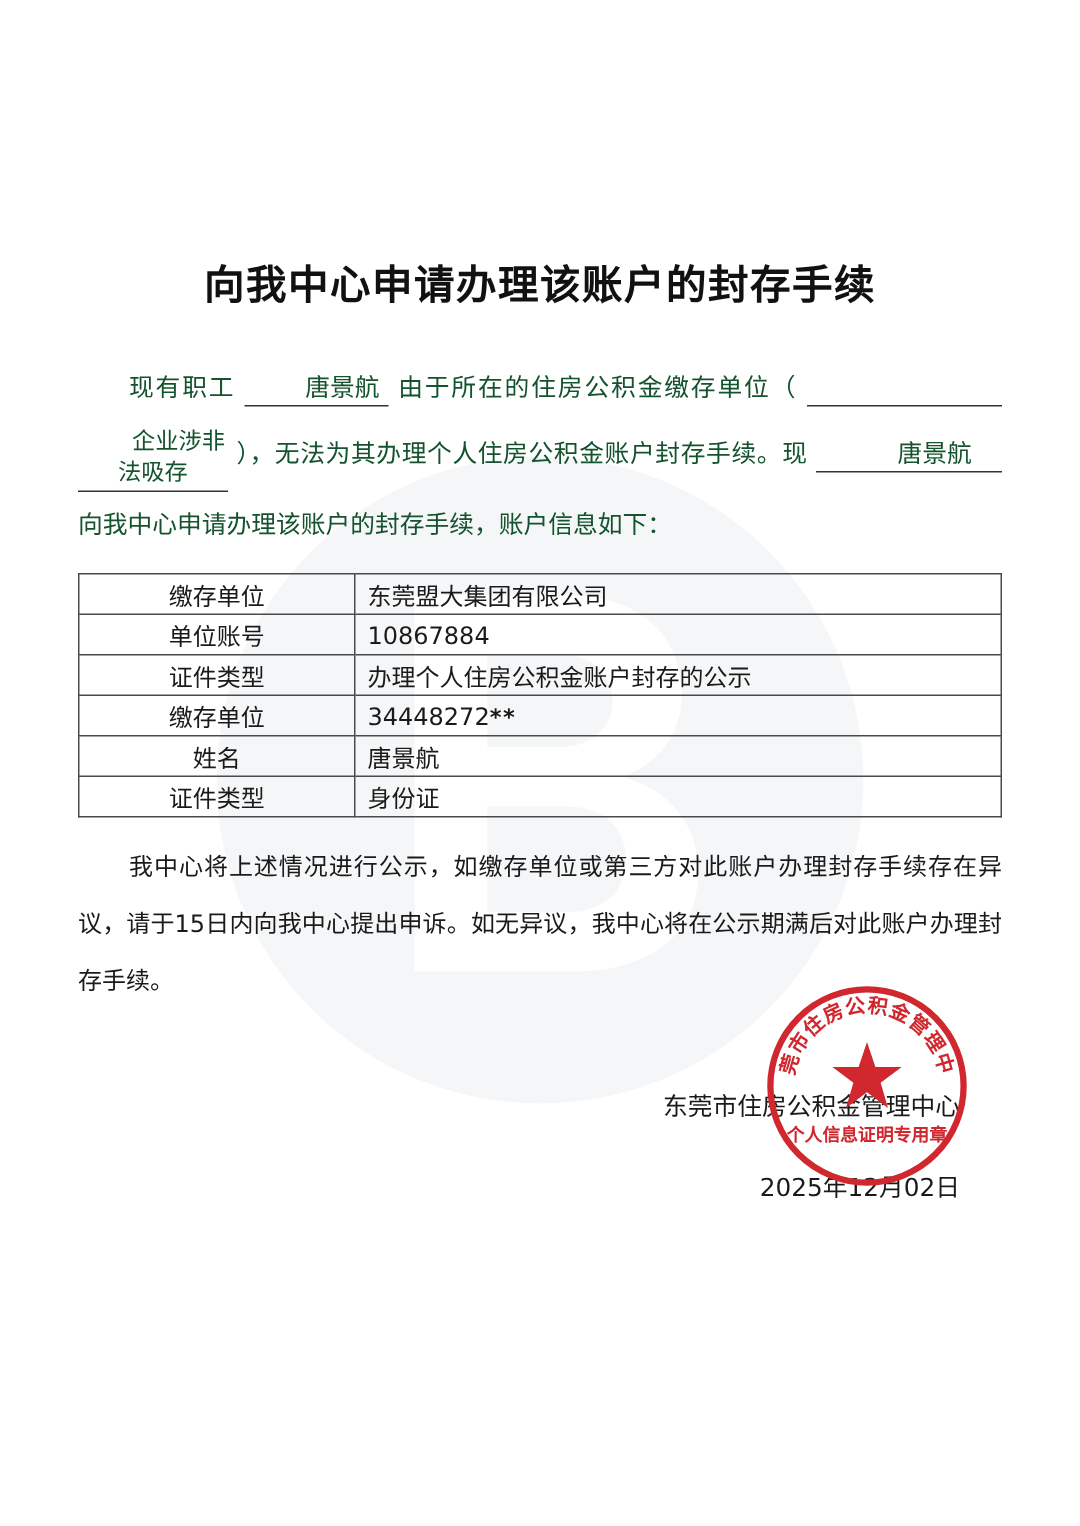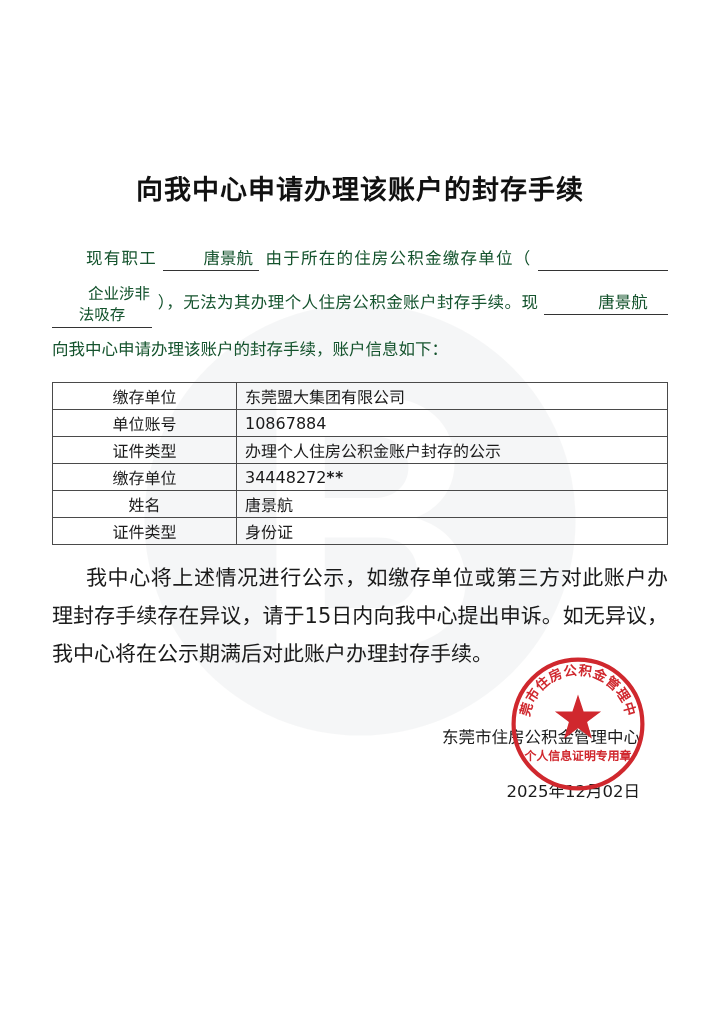--- a/index.html
+++ b/index.html
@@ -113,21 +113,21 @@
   .mask {
     font-family: "DejaVu Sans", sans-serif;
     font-weight: bold;
     letter-spacing: 1px;
     font-size: 15px;
   }
 
   
   .closing {
     margin-top: 14px;
-    font-size: 21px;
+    font-size: 16px;
     line-height: 38px;
     text-align: justify;
   }
   .closing .first { text-indent: 34px; display: block; }
 
   
   .sign-block {
     margin-top: 52px;
     text-align: right;
     font-size: 16.5px;

